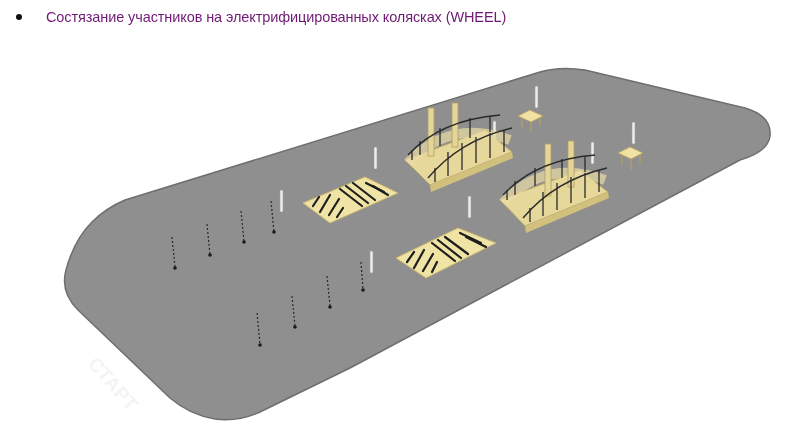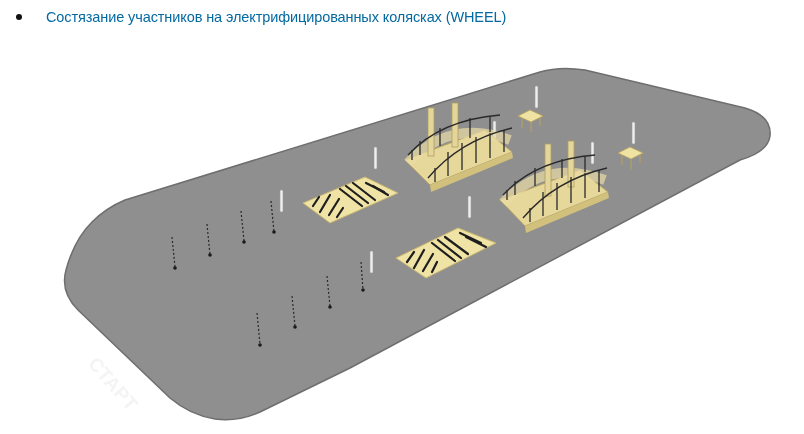--- a/index.html
+++ b/index.html
@@ -15,21 +15,21 @@
       font-family: "Liberation Sans", sans-serif;
     }
     .bullet-line {
       position: absolute;
       left: 14px;
       top: 6px;
       height: 22px;
       display: flex;
       align-items: center;
       font-size: 14.5px;
-      color: #0369a1;
+      color: #701a75;
       letter-spacing: -0.1px;
     }
     .bullet-dot {
       width: 6px;
       height: 6px;
       border-radius: 50%;
       background: #111111;
       margin-right: 24px;
       margin-left: 2px;
     }

